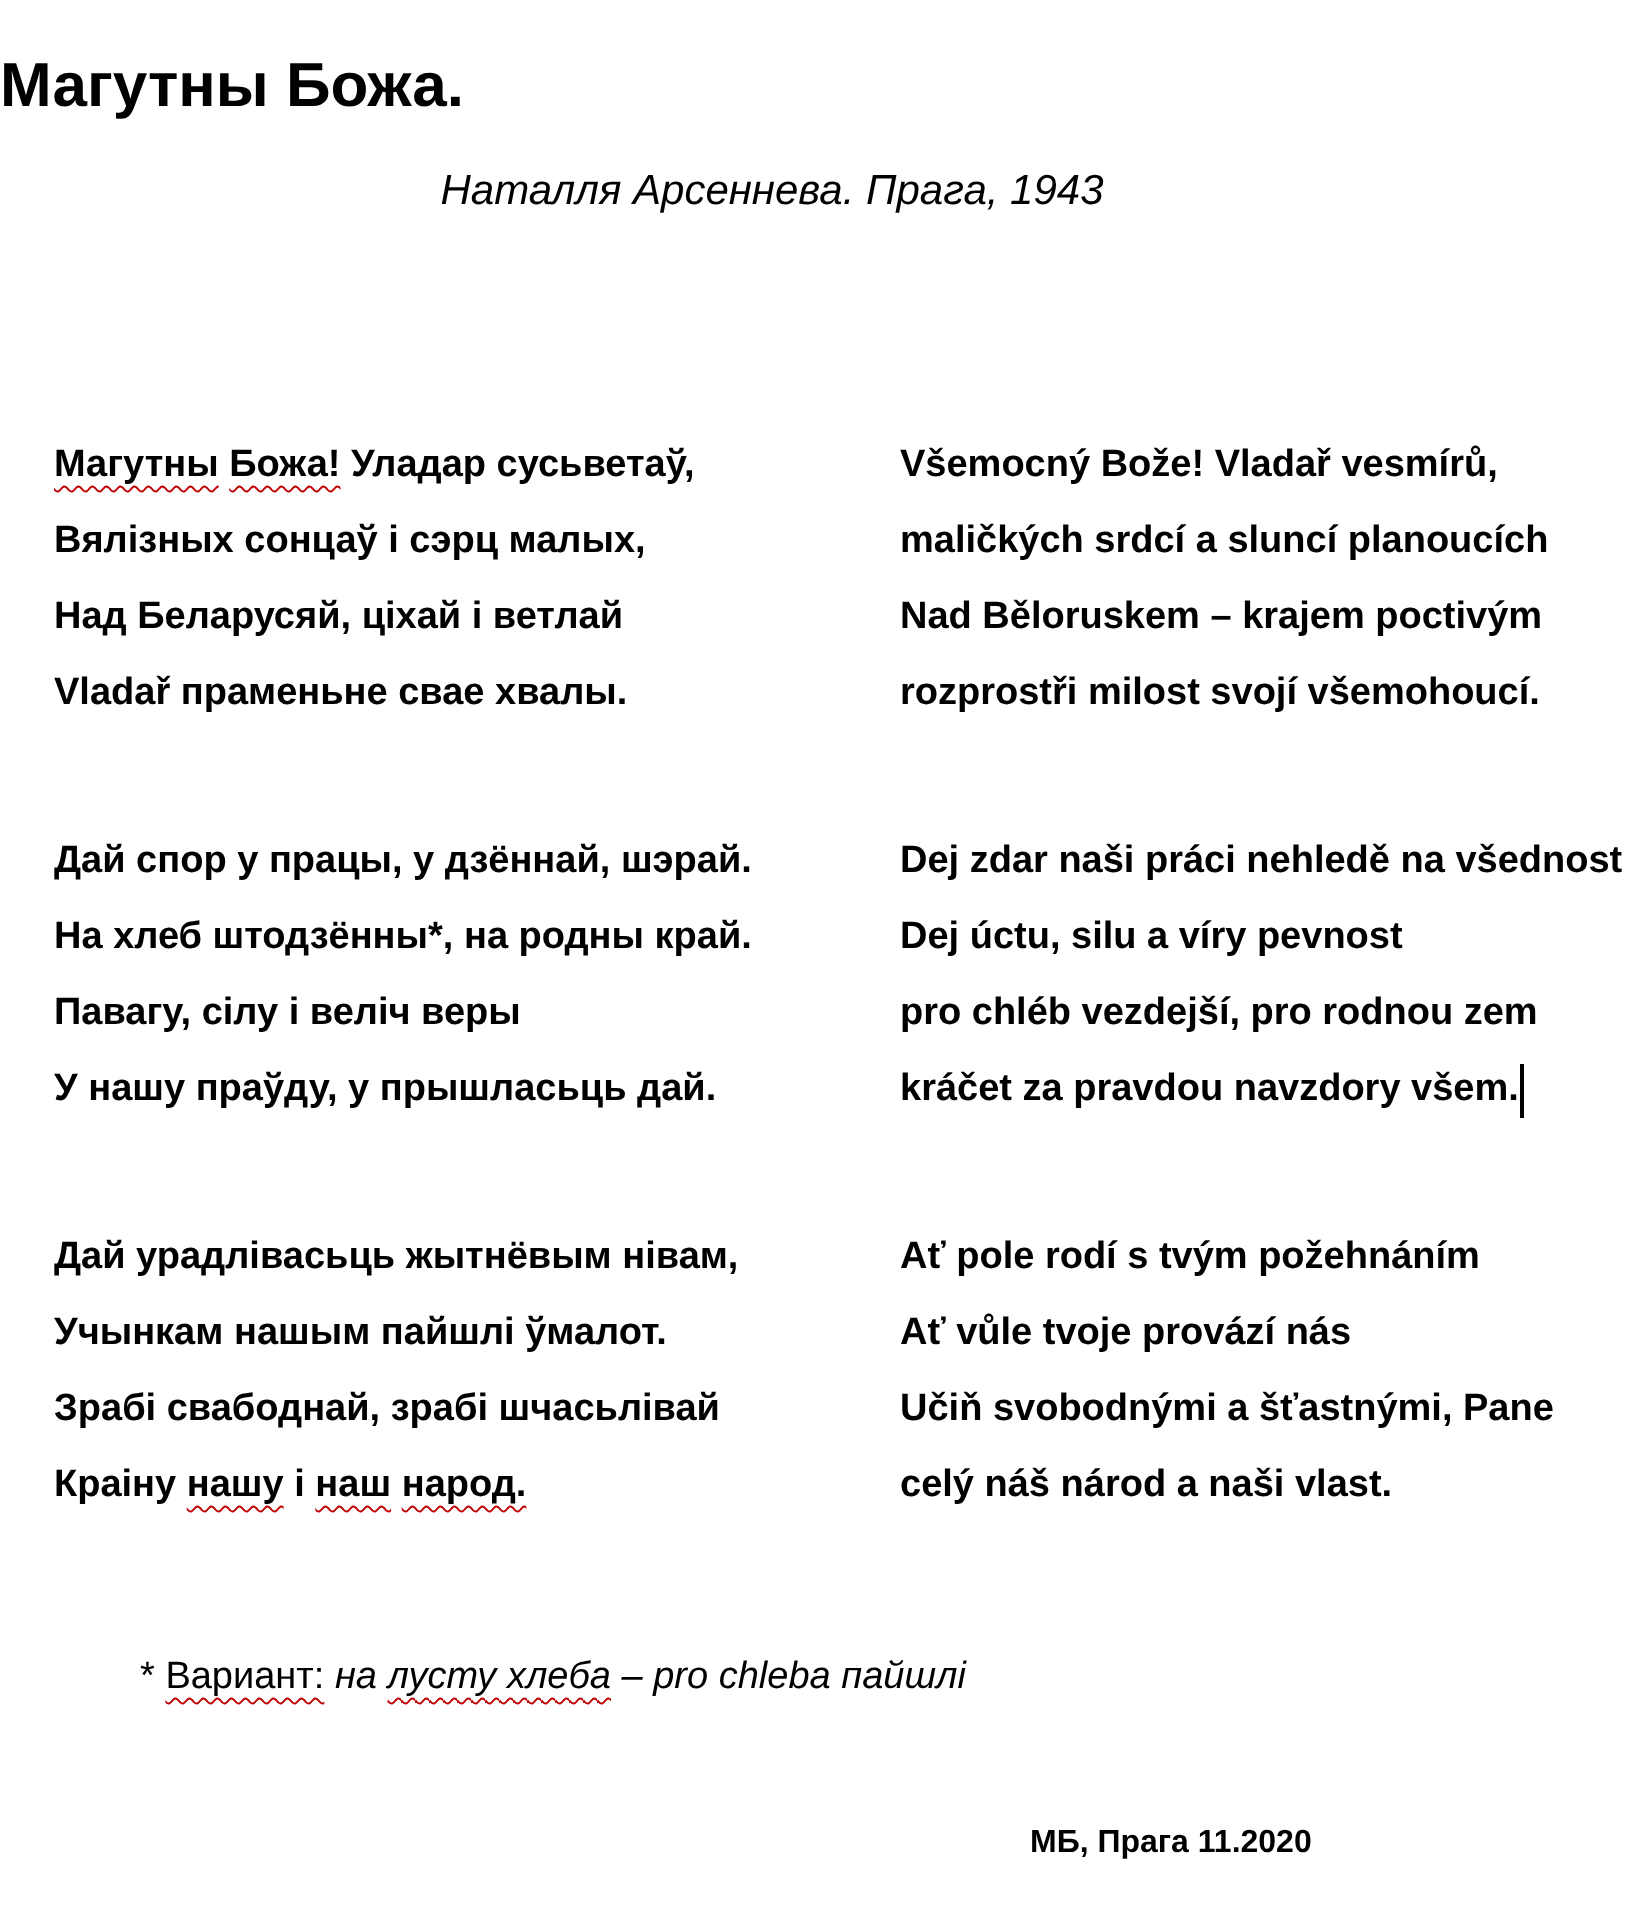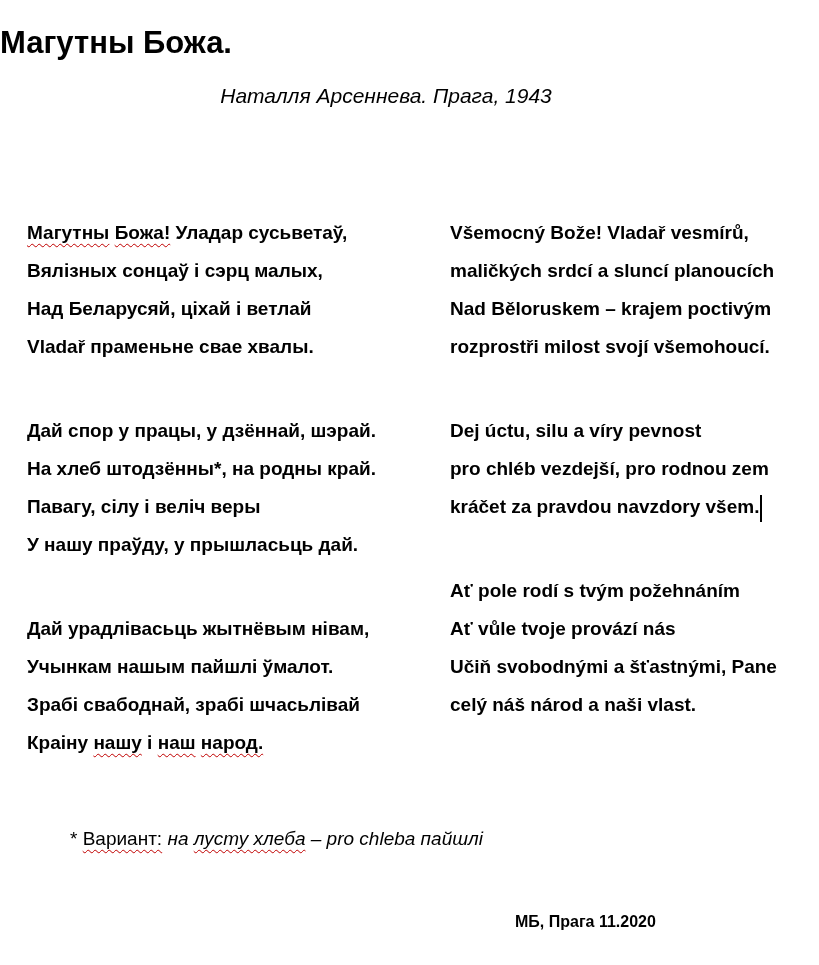--- a/index.html
+++ b/index.html
@@ -84,20 +84,21 @@
       </div>
     </div>
   <div class="col col-right" id="col-right">
       <div class="stanza">
         <div class="line"><span class="">Všemocný Bože! Vladař vesmírů,</span></div>
         <div class="line"><span class="">maličkých srdcí a sluncí planoucích</span></div>
         <div class="line"><span class="">Nad Běloruskem – krajem poctivým</span></div>
         <div class="line"><span class="">rozprostři milost svojí všemohoucí.</span></div>
       </div>
       <div class="stanza">
+        <div class="line"><span class="">Dej zdar naši práci nehledě na všednost</span></div>
         <div class="line"><span class="">Dej úctu, silu a víry pevnost</span></div>
         <div class="line"><span class="">pro chléb vezdejší, pro rodnou zem</span></div>
         <div class="line"><span class="">kráčet za pravdou navzdory všem.</span><span class="caret"></span></div>
       </div>
       <div class="stanza">
         <div class="line"><span class="">Ať pole rodí s tvým požehnáním</span></div>
         <div class="line"><span class="">Ať vůle tvoje provází nás</span></div>
         <div class="line"><span class="">Učiň svobodnými a šťastnými, Pane</span></div>
         <div class="line"><span class="">celý náš národ a naši vlast.</span></div>
       </div>

